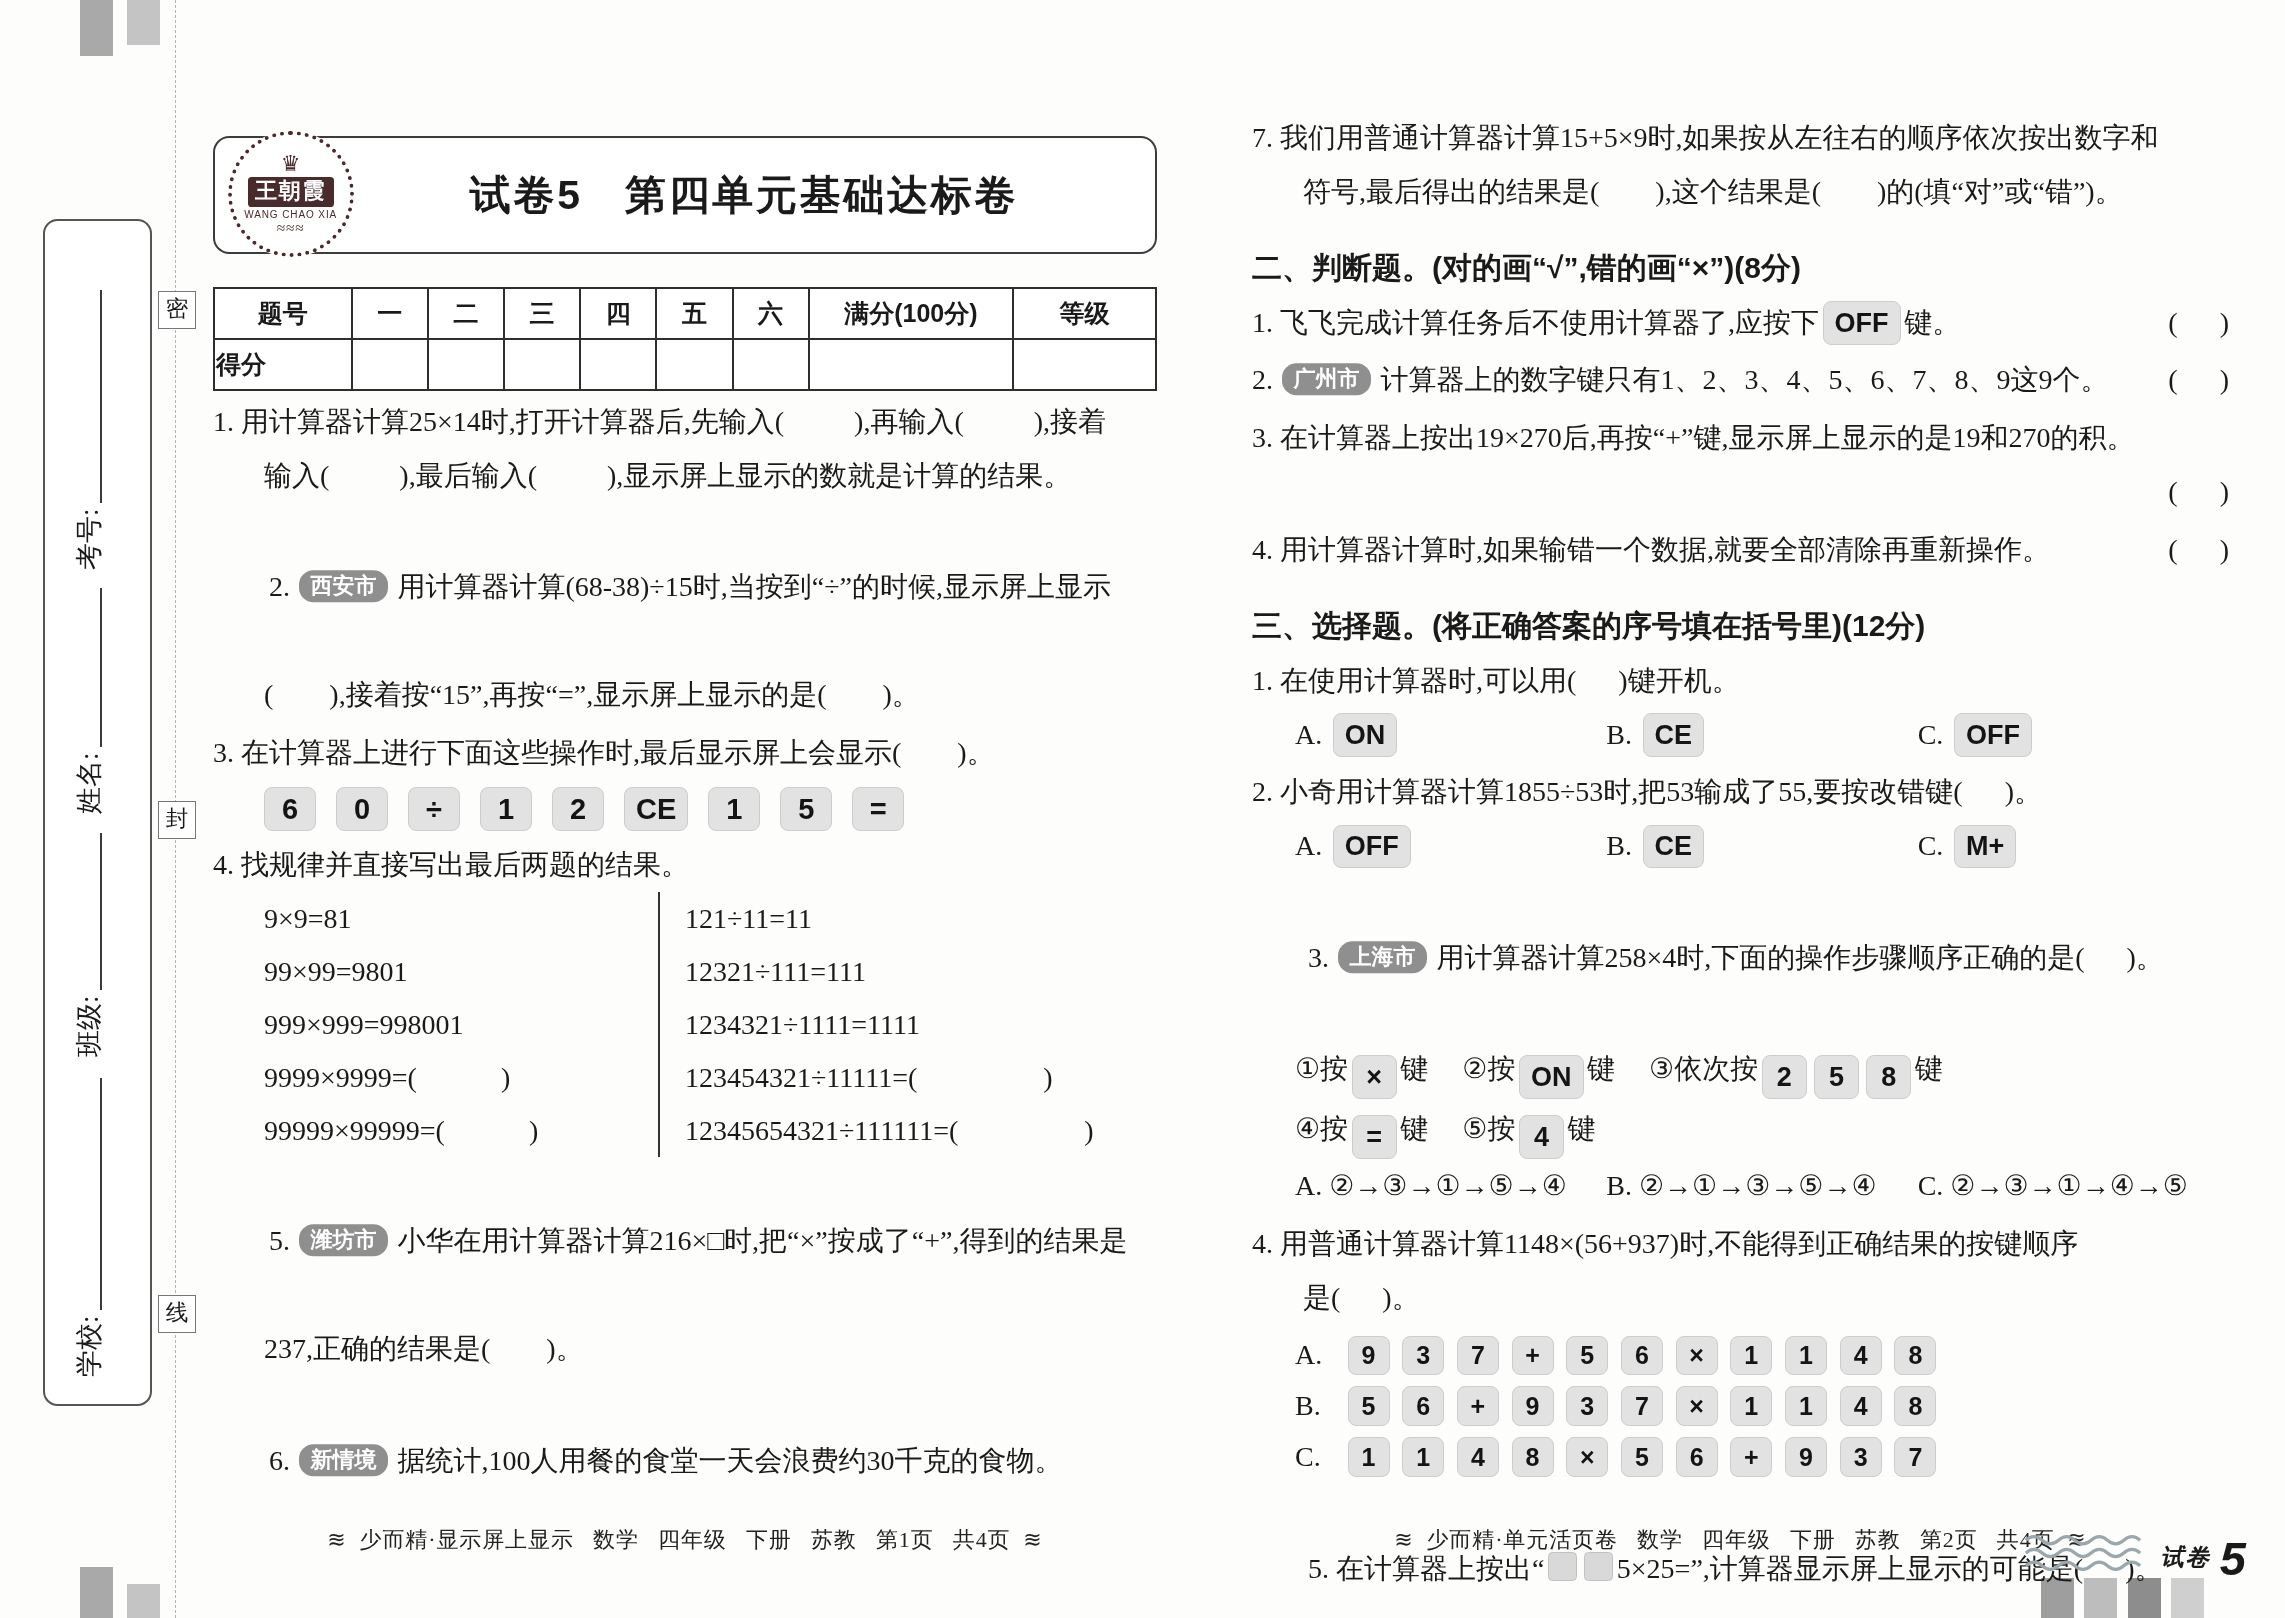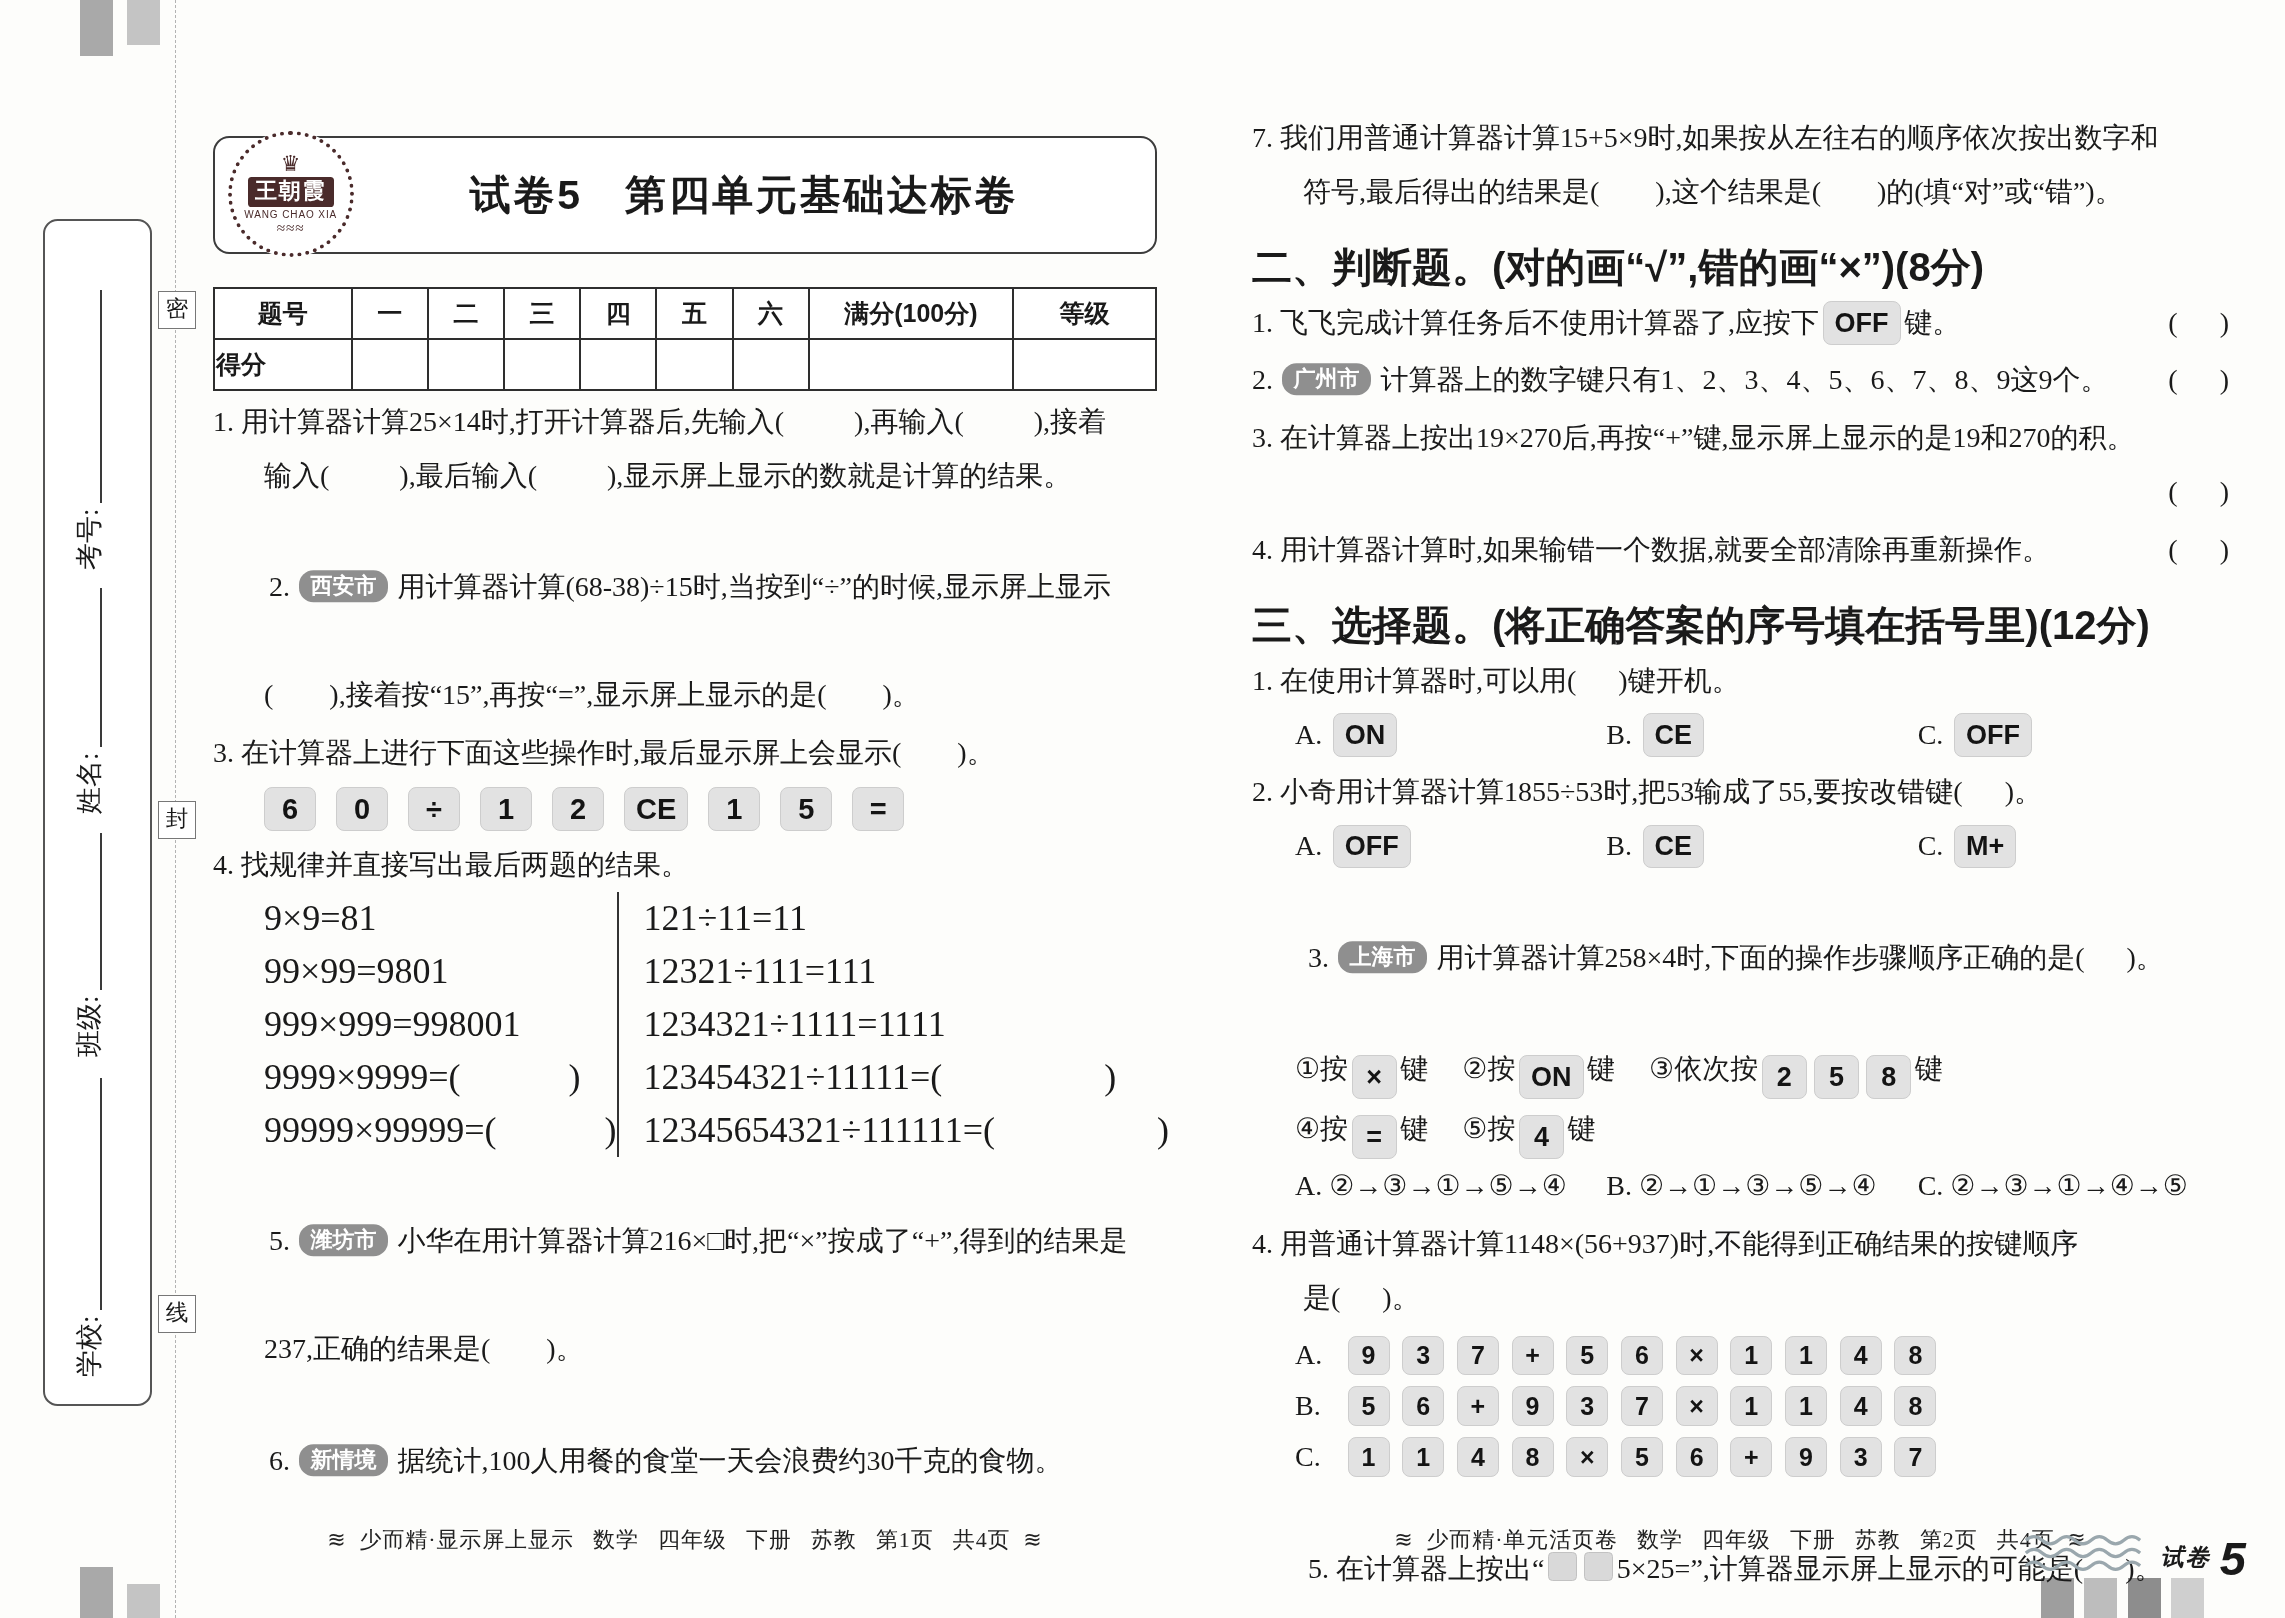--- a/index.html
+++ b/index.html
@@ -47,37 +47,37 @@
 
   table.score{margin-top:33px;width:100%;border-collapse:collapse;table-layout:fixed;background:#fff;}
   table.score th,table.score td{border:2.3px solid #2e2e2e;height:47px;vertical-align:middle;
       font-family:"Liberation Sans","DejaVu Sans",sans-serif;font-weight:600;font-size:25px;}
   table.score th:nth-child(1){width:13%;}
   table.score th:nth-child(n+2):nth-child(-n+7){width:7%;}
   table.score th:nth-child(8){width:19.5%;}
   table.score th:nth-child(9){width:13.5%;}
 
   .sec-h{margin:27px 0 7.2px;font-family:"Liberation Sans","DejaVu Sans",sans-serif;font-weight:700;
-         font-size:40px;line-height:43px;white-space:pre;}
+         font-size:30px;line-height:43px;white-space:pre;}
   .q{margin-top:3.6px;}
   .ln{font-size:28px;line-height:54px;white-space:pre;}
   .cont{padding-left:51px;}
 
   .key{display:inline-block;min-width:45px;padding:1.8px 11px;background:#e2e2e2;border:0.9px solid #cdcdcd;
        border-radius:8.1px;font-family:"Liberation Sans","DejaVu Sans",sans-serif;font-weight:600;
        font-size:27px;line-height:38px;text-align:center;color:#141414;box-sizing:border-box;margin:0 3.6px;}
   .ksm{min-width:42px;padding:0.9px 7.2px;font-size:25px;line-height:36px;margin:0;}
 
   .keys{display:flex;align-items:center;gap:20px;padding-left:51px;margin:7.2px 0 7.2px;}
   .q3keys .key{min-width:52px;font-size:29px;margin:0;}
 
   .q4cols{display:flex;padding-left:51px;}
   .q4l{width:394px;}
   .q4r{border-left:2.3px solid #333;padding-left:25px;flex:1;}
-  .q4line{font-size:36px;line-height:53px;white-space:pre;}
+  .q4line{font-size:28px;line-height:53px;white-space:pre;}
 
   .badge{display:inline-block;background:#8f8f8f;color:#fff;
          font-family:"Liberation Sans","DejaVu Sans",sans-serif;font-weight:600;font-size:22px;
          line-height:29px;padding:0.9px 11.8px 1.8px;border-radius:14.5px;margin:0 9px 0 1.8px;transform:translateY(-2.7px);}
 
   .jrow{display:flex;align-items:baseline;font-size:28px;line-height:54px;white-space:pre;margin-top:3.6px;}
   .ans{margin-left:auto;flex-shrink:0;}
   .ansline{text-align:right;}
 
   .opts{display:flex;padding-left:43px;font-size:28px;line-height:54px;}

